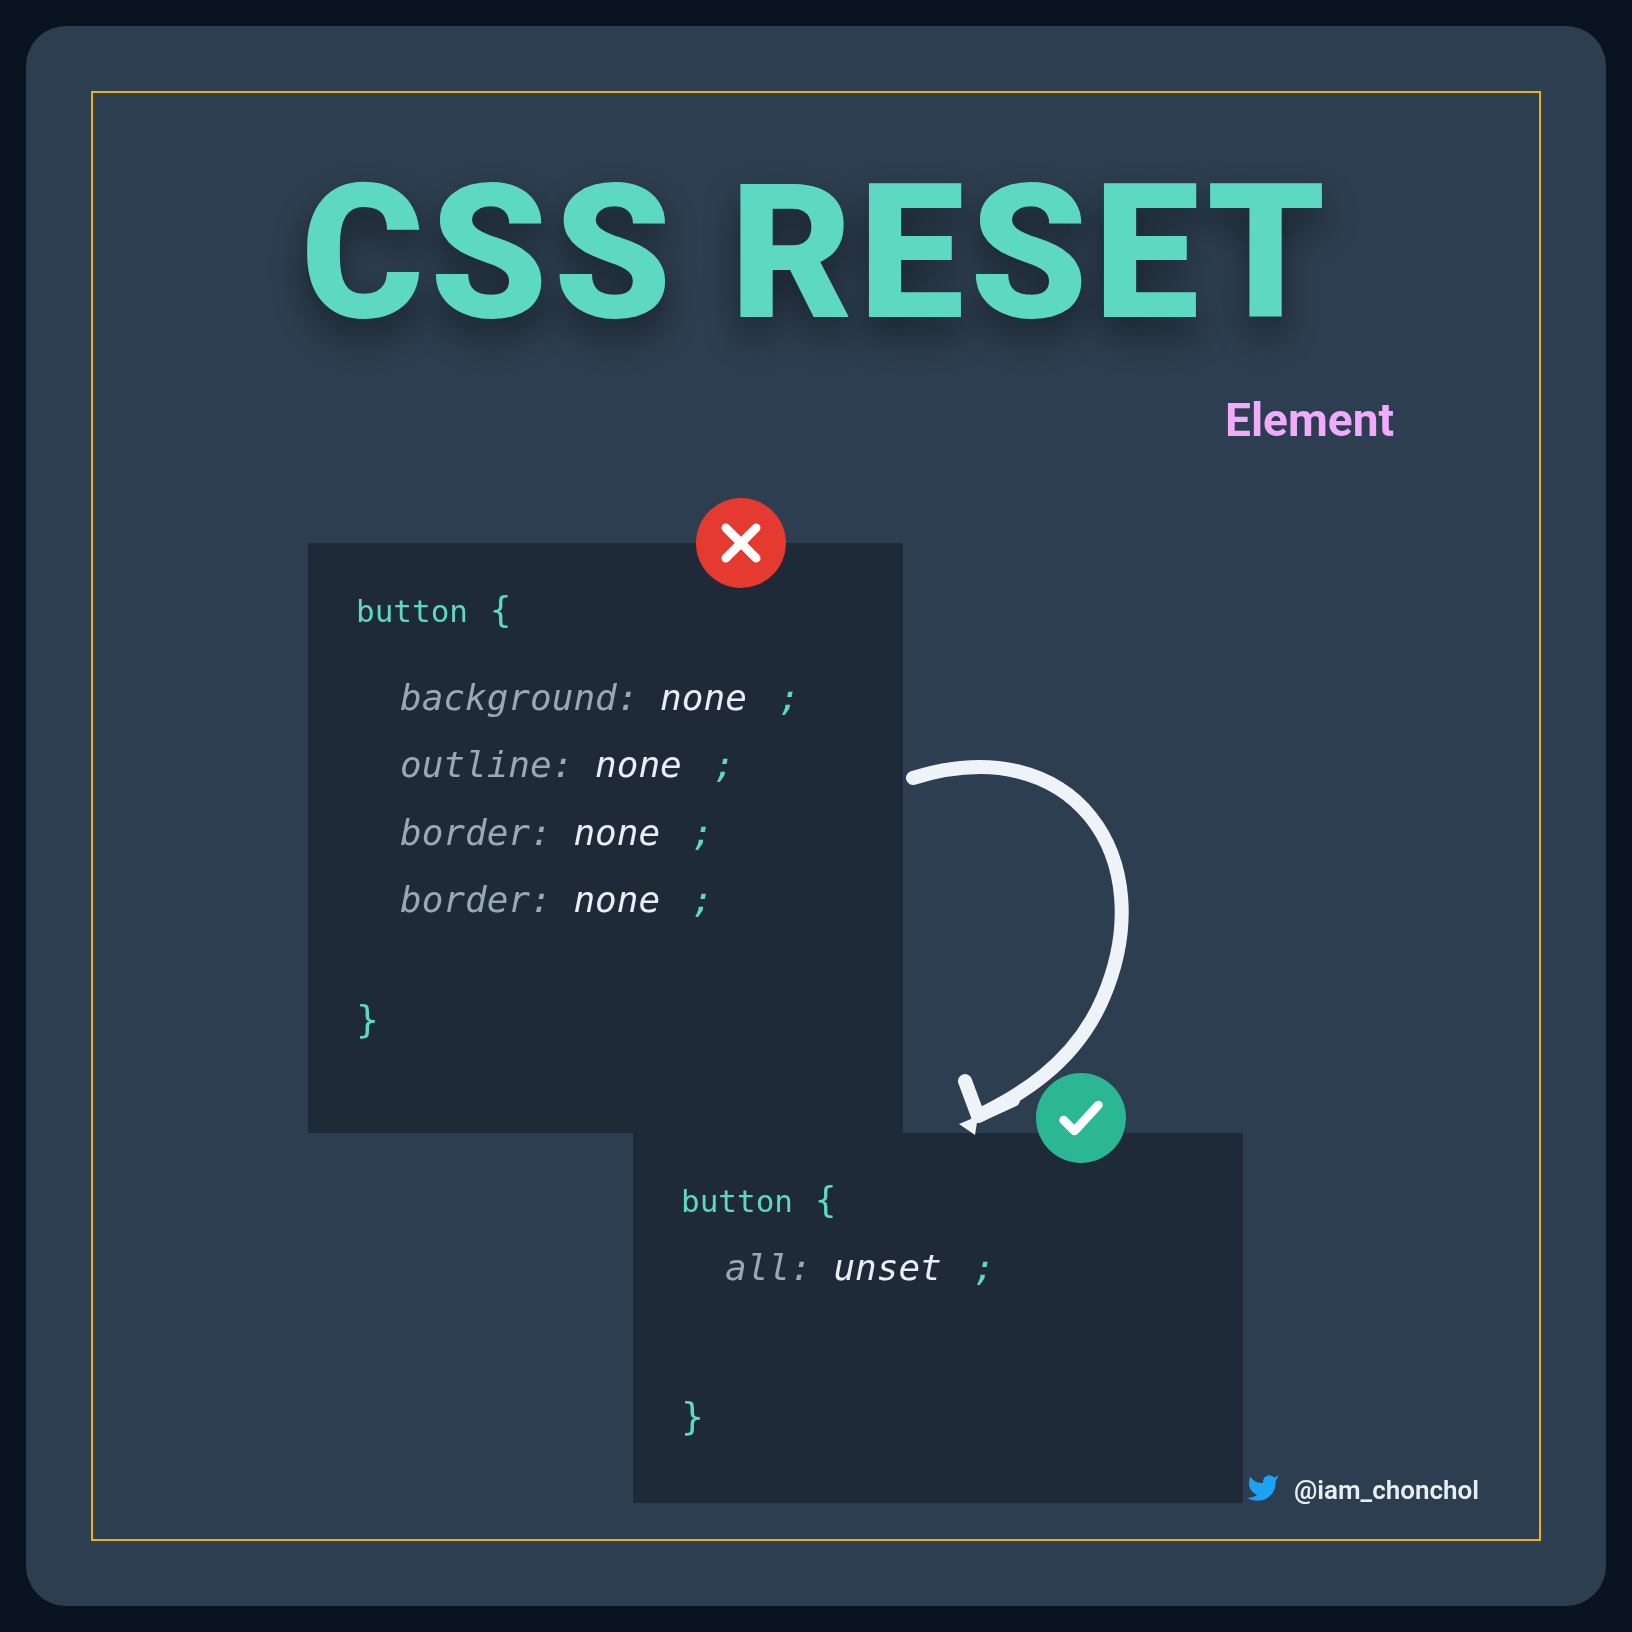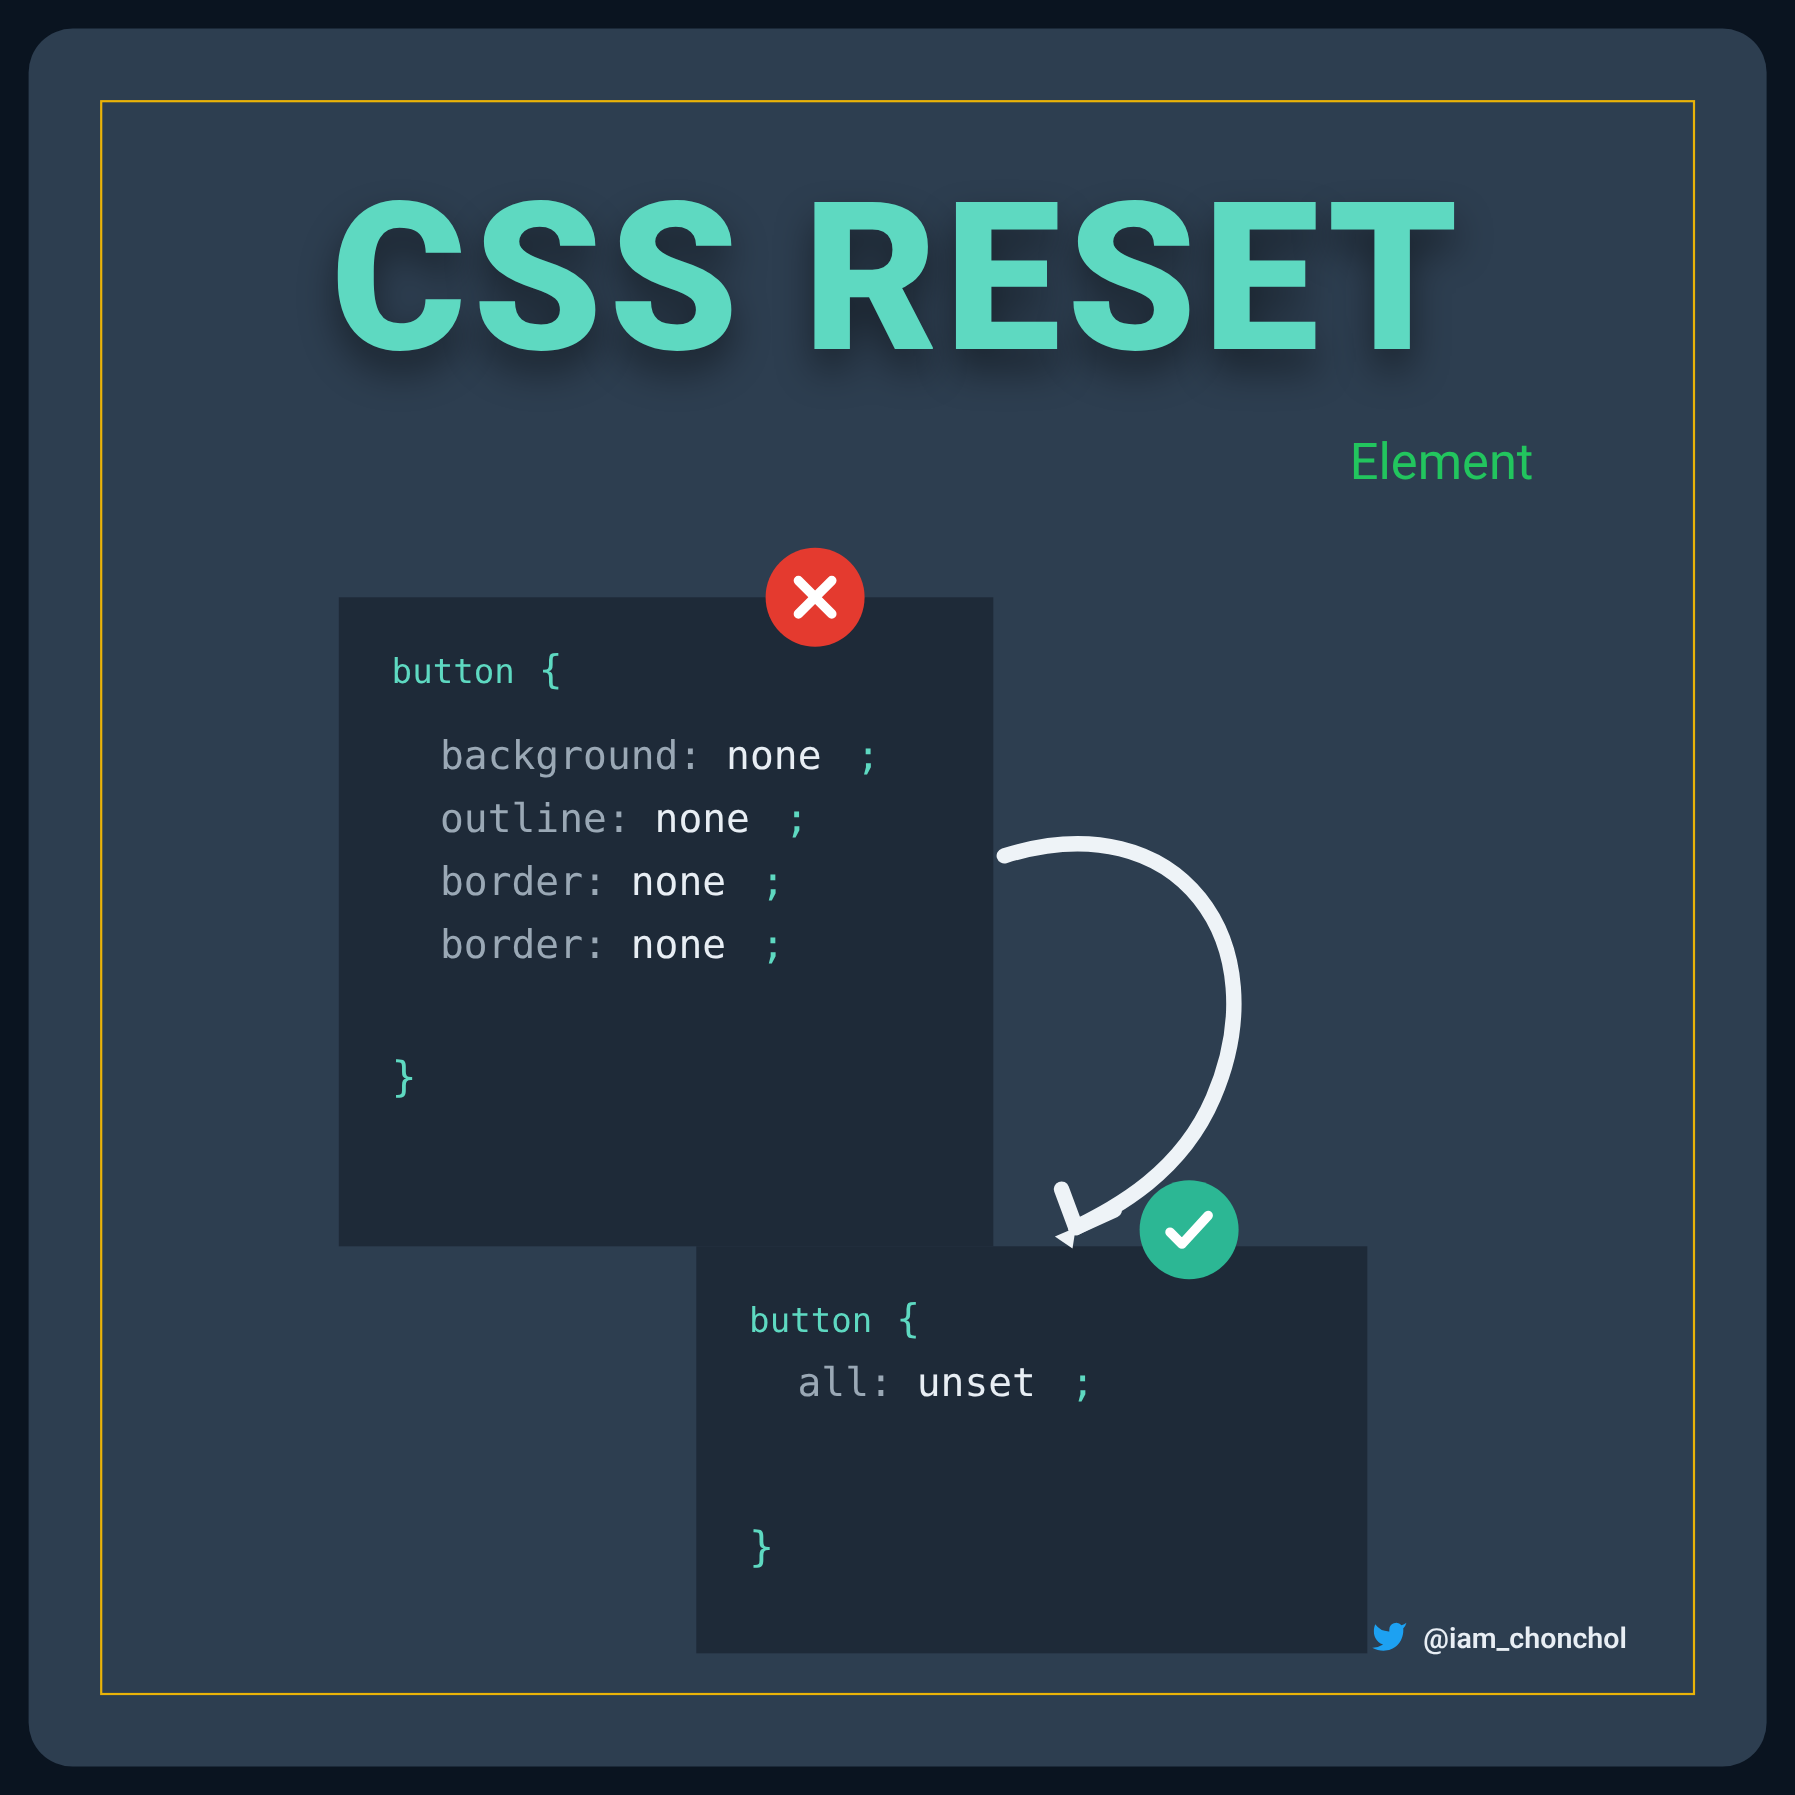--- a/index.html
+++ b/index.html
@@ -45,22 +45,22 @@
       letter-spacing: 6px;
       text-shadow: 0 18px 35px rgba(0,0,0,0.45);
       white-space: nowrap;
     }
 
     .subtitle {
       position: absolute;
       top: 300px;
       right: 145px;
       font-size: 46px;
-      font-weight: 400;
-      color: #22c55e;
+      font-weight: 700;
+      color: #f0abfc;
       text-align: right;
     }
 
     .code-block {
       position: absolute;
       background: #1e2a38;
       padding: 38px 48px;
       font-family: 'Menlo', 'Consolas', monospace;
       font-size: 36px;
       line-height: 1.6;
@@ -84,20 +84,22 @@
       color: #5ed9c1;
       font-size: 31px;
     }
 
     .brace {
       color: #5ed9c1;
     }
 
     .prop-row {
       margin-left: 44px;
+      margin-top: 10px;
+      font-style: italic;
     }
 
     .prop {
       color: #9aa8b5;
     }
 
     .val {
       color: #e8eef4;
     }
 

